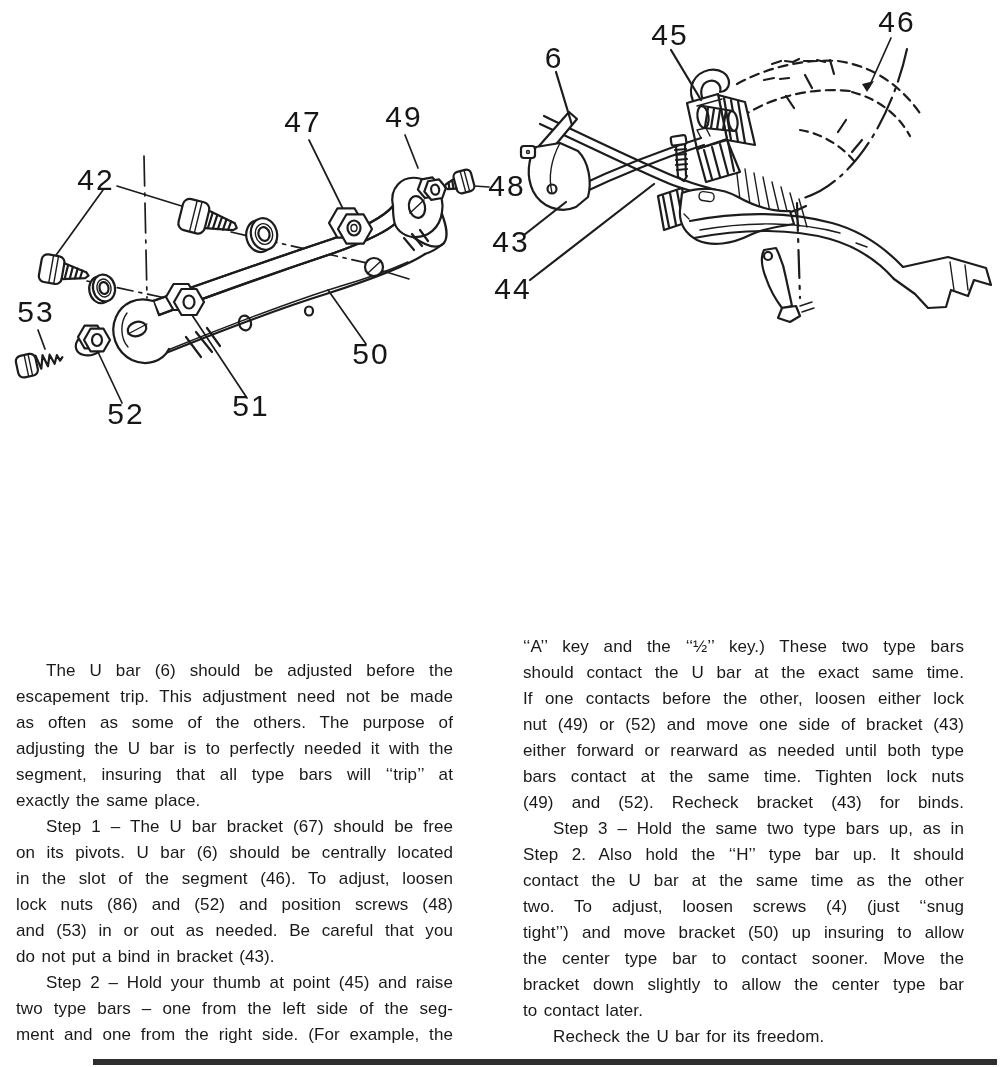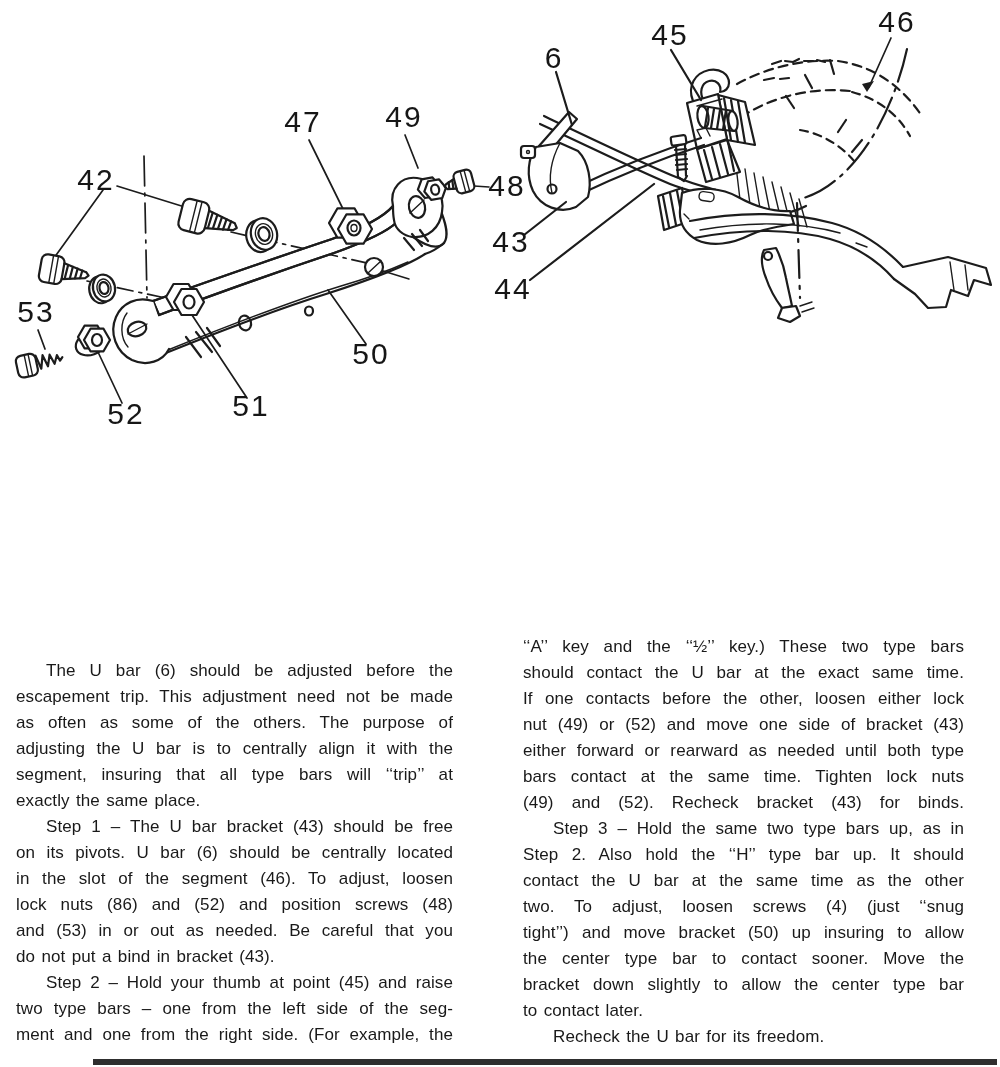--- a/index.html
+++ b/index.html
@@ -330,24 +330,24 @@
     <text x="897" y="32">46</text>
     <text x="511" y="252">43</text>
     <text x="513" y="299">44</text>
   </g>
 </svg>
 
 <div id="colL" class="col">
     <div class="line ind"><span>The U bar (6) should be adjusted before the</span></div>
     <div class="line"><span>escapement trip. This adjustment need not be made</span></div>
     <div class="line"><span>as often as some of the others. The purpose of</span></div>
-    <div class="line"><span>adjusting the U bar is to centrally align it with the</span></div>
+    <div class="line"><span>adjusting the U bar is to perfectly needed it with the</span></div>
     <div class="line"><span>segment, insuring that all type bars will ‘‘trip’’ at</span></div>
     <div class="line nl"><span>exactly the same place.</span></div>
-    <div class="line ind"><span class="u">Step 1</span><span> – The U bar bracket (43) should be free</span></div>
+    <div class="line ind"><span class="u">Step 1</span><span> – The U bar bracket (67) should be free</span></div>
     <div class="line"><span>on its pivots. U bar (6) should be centrally located</span></div>
     <div class="line"><span>in the slot of the segment (46). To adjust, loosen</span></div>
     <div class="line"><span>lock nuts (86) and (52) and position screws (48)</span></div>
     <div class="line"><span>and (53) in or out as needed. Be careful that you</span></div>
     <div class="line nl"><span>do not put a bind in bracket (43).</span></div>
     <div class="line ind"><span class="u">Step 2</span><span> – Hold your thumb at point (45) and raise</span></div>
     <div class="line"><span>two type bars – one from the left side of the seg-</span></div>
     <div class="line"><span>ment and one from the right side. (For example, the</span></div>
   </div>
 <div id="colR" class="col">

